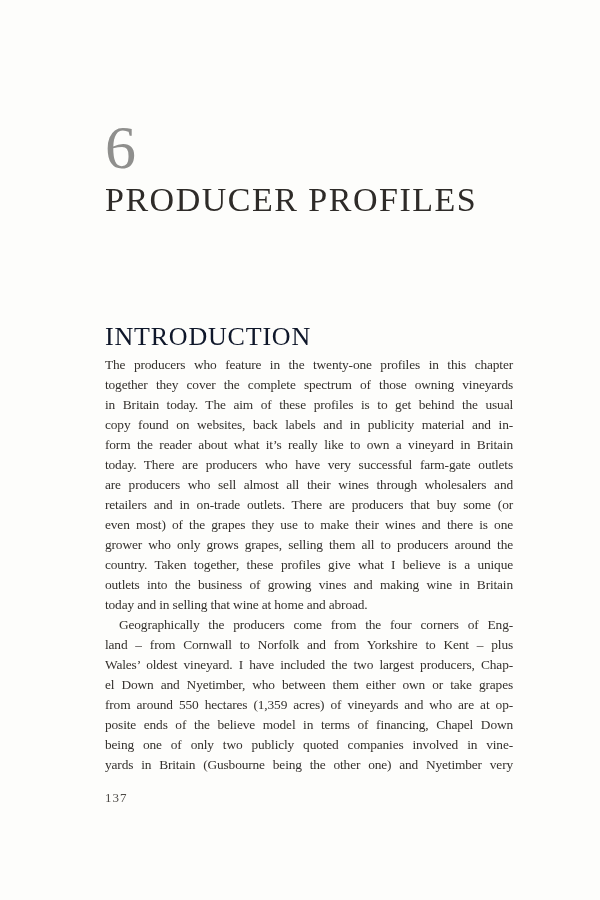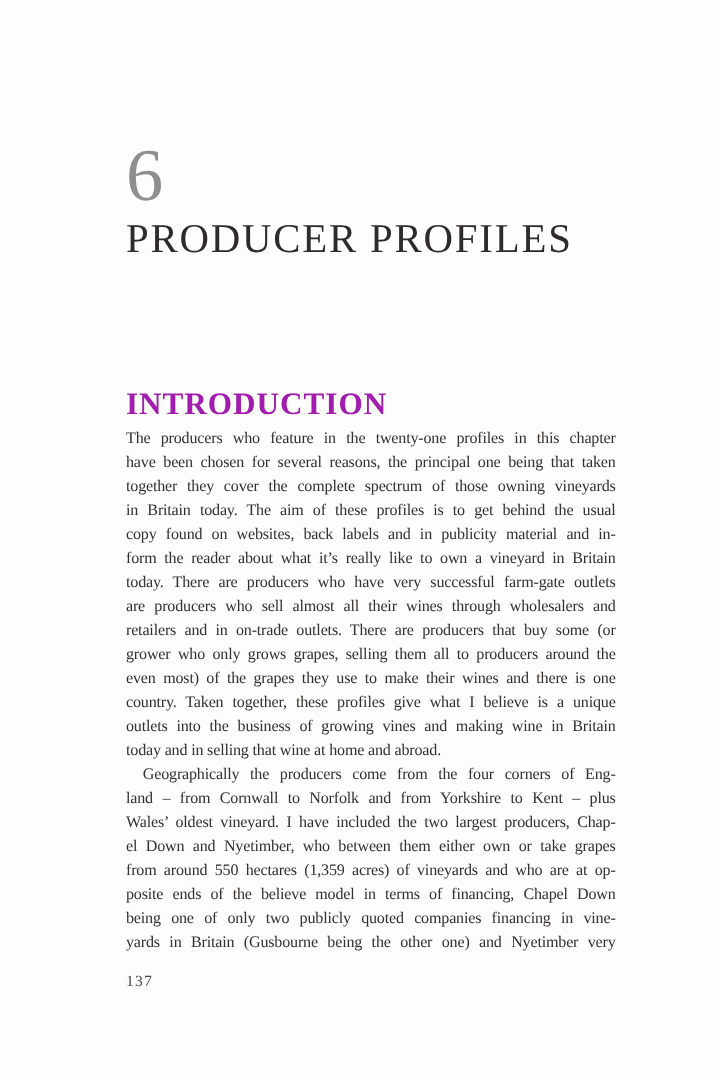--- a/index.html
+++ b/index.html
@@ -34,23 +34,23 @@
     font-size: 34px;
     line-height: 34px;
     font-weight: 400;
     letter-spacing: 1.5px;
     color: #2e2b28;
   }
   .section-heading {
     margin-top: 105px;
     font-size: 26px;
     line-height: 30px;
-    font-weight: 700;
+    font-weight: 400;
     letter-spacing: 0.8px;
-    color: #a21caf;
+    color: #0f172a;
   }
   .body-block {
     margin-top: 3px;
     color: #34302c;
   }
   .bodyline {
     font-size: 13.4px;
     letter-spacing: -0.15px;
     line-height: 20px;
     height: 20px;
@@ -81,43 +81,42 @@
     <div class="chapter-number">6</div>
 
     <h1 class="chapter-title">PRODUCER PROFILES</h1>
 
     <h2 class="section-heading">INTRODUCTION</h2>
 
     <div class="body-block">
 
       <div>
         <div class="bodyline">The producers who feature in the twenty-one profiles in this chapter</div>
-        <div class="bodyline">have been chosen for several reasons, the principal one being that taken</div>
         <div class="bodyline">together they cover the complete spectrum of those owning vineyards</div>
         <div class="bodyline">in Britain today. The aim of these profiles is to get behind the usual</div>
         <div class="bodyline">copy found on websites, back labels and in publicity material and in-</div>
         <div class="bodyline">form the reader about what it’s really like to own a vineyard in Britain</div>
         <div class="bodyline">today. There are producers who have very successful farm-gate outlets</div>
         <div class="bodyline">are producers who sell almost all their wines through wholesalers and</div>
         <div class="bodyline">retailers and in on-trade outlets. There are producers that buy some (or</div>
+        <div class="bodyline">even most) of the grapes they use to make their wines and there is one</div>
         <div class="bodyline">grower who only grows grapes, selling them all to producers around the</div>
-        <div class="bodyline">even most) of the grapes they use to make their wines and there is one</div>
         <div class="bodyline">country. Taken together, these profiles give what I believe is a unique</div>
         <div class="bodyline">outlets into the business of growing vines and making wine in Britain</div>
         <div class="bodyline para-end">today and in selling that wine at home and abroad.</div>
       </div>
 
       <div>
         <div class="bodyline indented">Geographically the producers come from the four corners of Eng-</div>
         <div class="bodyline">land – from Cornwall to Norfolk and from Yorkshire to Kent – plus</div>
         <div class="bodyline">Wales’ oldest vineyard. I have included the two largest producers, Chap-</div>
         <div class="bodyline">el Down and Nyetimber, who between them either own or take grapes</div>
         <div class="bodyline">from around 550 hectares (1,359 acres) of vineyards and who are at op-</div>
         <div class="bodyline">posite ends of the believe model in terms of financing, Chapel Down</div>
-        <div class="bodyline">being one of only two publicly quoted companies financing in vine-</div>
+        <div class="bodyline">being one of only two publicly quoted companies involved in vine-</div>
         <div class="bodyline">yards in Britain (Gusbourne being the other one) and Nyetimber very</div>
       </div>
 
     </div>
 
     <div class="folio">137</div>
 
   </div>
 </div>
 

